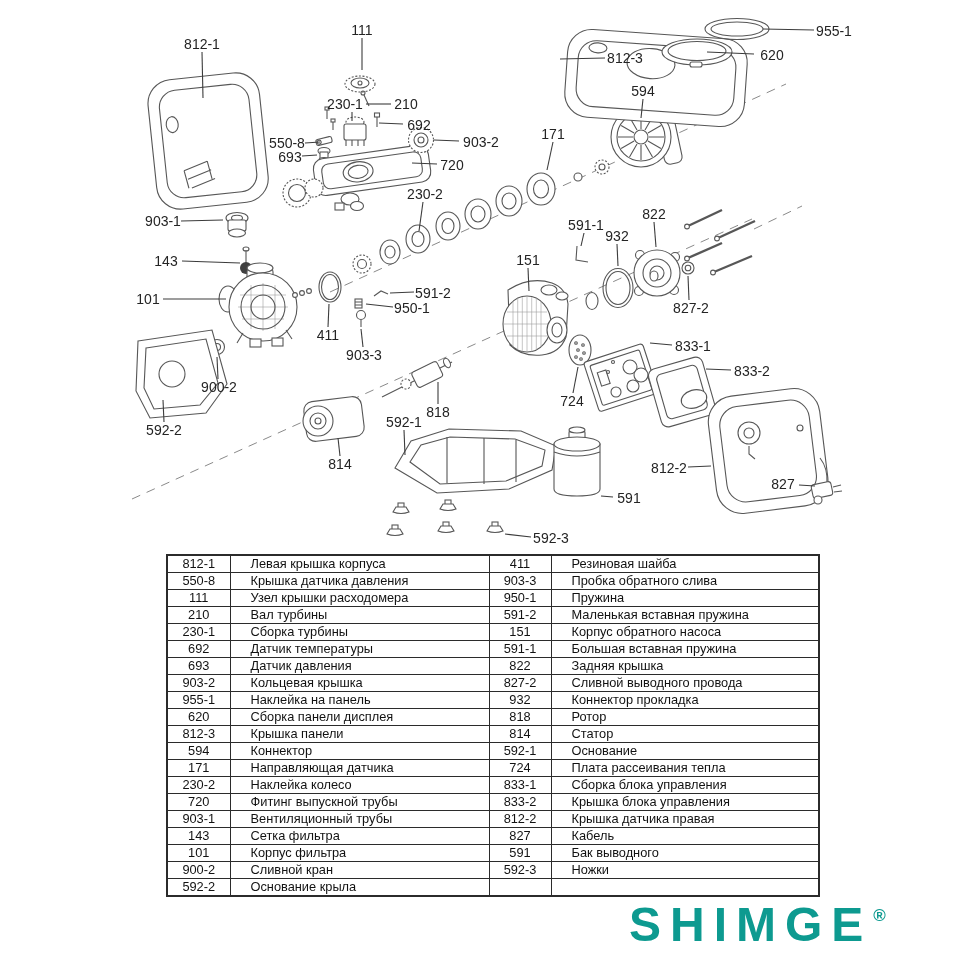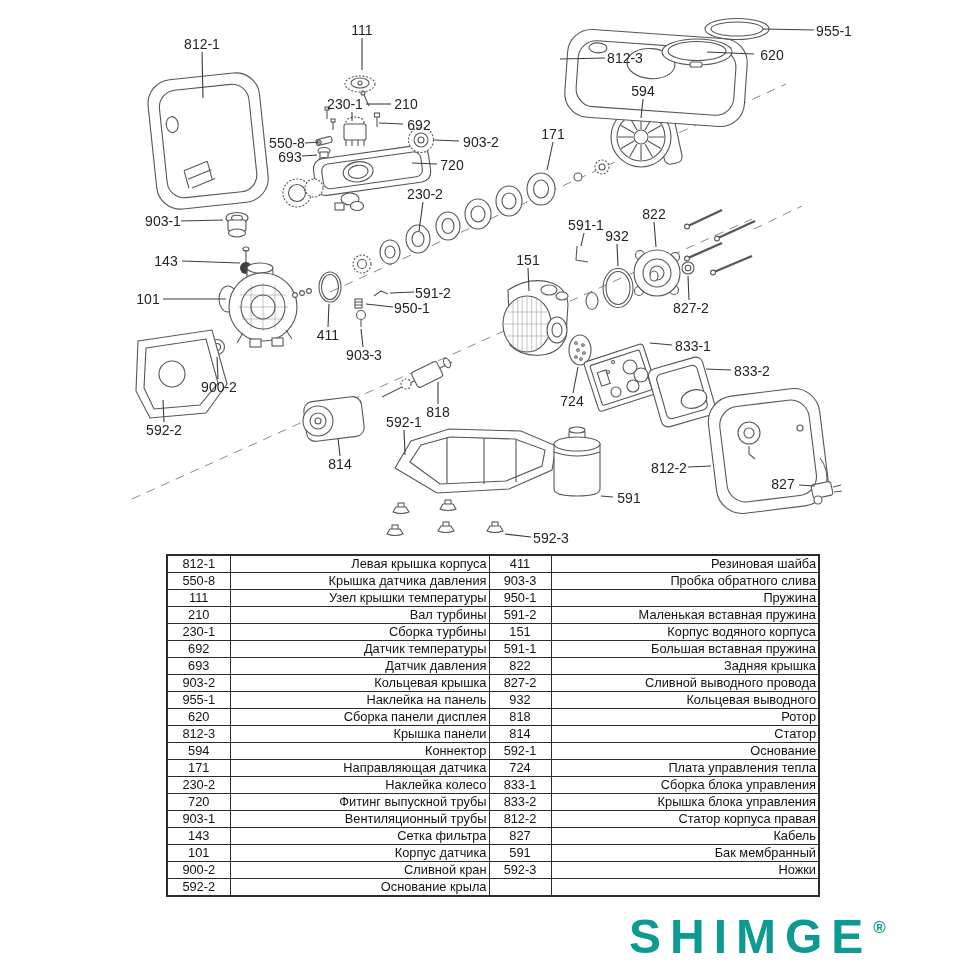--- a/index.html
+++ b/index.html
@@ -14,24 +14,24 @@
   .axis{stroke:#8a8a8a;stroke-width:1;stroke-dasharray:9 7;}
   .leader{stroke:#3c3c3c;stroke-width:1.1;}
   .screws line{stroke:#575757;stroke-width:2.4;}
   text.lbl{font-family:"Liberation Sans",sans-serif;font-size:14px;fill:#242424;text-anchor:middle;}
   
   table.parts{position:absolute;left:166px;top:554px;width:652px;border-collapse:collapse;
               table-layout:fixed;border:2px solid #2b2b2b;}
   table.parts td{border:1px solid #2b2b2b;height:16px;font-size:12.8px;line-height:1;
                  color:#121212;white-space:nowrap;overflow:hidden;padding:0 2px;}
   table.parts td.num{text-align:center;}
-  table.parts td.name{padding-left:20px;text-align:right;}
+  table.parts td.name{padding-left:20px;text-align:left;}
   
   .logo{position:absolute;left:629px;top:897px;font-weight:700;font-size:48px;
-        letter-spacing:9px;color:#0d9a90;margin-top:12px;}
+        letter-spacing:9px;color:#0d9a90;}
   .logo .reg{font-size:17px;vertical-align:20px;letter-spacing:0;margin-left:1px;}
 </style>
 </head>
 <body>
 
 <div class="page">
 
 <svg id="diagram-svg" width="970" height="548" viewBox="0 0 970 548">
   <g id="axis-layer">
         <line x1="132" y1="499" x2="752" y2="219" class="axis"></line>
@@ -473,35 +473,35 @@
           <td class="name">Резиновая шайба</td>
         </tr>
         <tr>
           <td class="num">550-8</td>
           <td class="name">Крышка датчика давления</td>
           <td class="num">903-3</td>
           <td class="name">Пробка обратного слива</td>
         </tr>
         <tr>
           <td class="num">111</td>
-          <td class="name">Узел крышки температуры</td>
+          <td class="name">Узел крышки расходомера</td>
           <td class="num">950-1</td>
           <td class="name">Пружина</td>
         </tr>
         <tr>
           <td class="num">210</td>
           <td class="name">Вал турбины</td>
           <td class="num">591-2</td>
           <td class="name">Маленькая вставная пружина</td>
         </tr>
         <tr>
           <td class="num">230-1</td>
           <td class="name">Сборка турбины</td>
           <td class="num">151</td>
-          <td class="name">Корпус водяного корпуса</td>
+          <td class="name">Корпус обратного насоса</td>
         </tr>
         <tr>
           <td class="num">692</td>
           <td class="name">Датчик температуры</td>
           <td class="num">591-1</td>
           <td class="name">Большая вставная пружина</td>
         </tr>
         <tr>
           <td class="num">693</td>
           <td class="name">Датчик давления</td>
@@ -511,21 +511,21 @@
         <tr>
           <td class="num">903-2</td>
           <td class="name">Кольцевая крышка</td>
           <td class="num">827-2</td>
           <td class="name">Сливной выводного провода</td>
         </tr>
         <tr>
           <td class="num">955-1</td>
           <td class="name">Наклейка на панель</td>
           <td class="num">932</td>
-          <td class="name">Кольцевая выводного</td>
+          <td class="name">Коннектор прокладка</td>
         </tr>
         <tr>
           <td class="num">620</td>
           <td class="name">Сборка панели дисплея</td>
           <td class="num">818</td>
           <td class="name">Ротор</td>
         </tr>
         <tr>
           <td class="num">812-3</td>
           <td class="name">Крышка панели</td>
@@ -535,51 +535,51 @@
         <tr>
           <td class="num">594</td>
           <td class="name">Коннектор</td>
           <td class="num">592-1</td>
           <td class="name">Основание</td>
         </tr>
         <tr>
           <td class="num">171</td>
           <td class="name">Направляющая датчика</td>
           <td class="num">724</td>
-          <td class="name">Плата управления тепла</td>
+          <td class="name">Плата рассеивания тепла</td>
         </tr>
         <tr>
           <td class="num">230-2</td>
           <td class="name">Наклейка колесо</td>
           <td class="num">833-1</td>
           <td class="name">Сборка блока управления</td>
         </tr>
         <tr>
           <td class="num">720</td>
           <td class="name">Фитинг выпускной трубы</td>
           <td class="num">833-2</td>
           <td class="name">Крышка блока управления</td>
         </tr>
         <tr>
           <td class="num">903-1</td>
           <td class="name">Вентиляционный трубы</td>
           <td class="num">812-2</td>
-          <td class="name">Статор корпуса правая</td>
+          <td class="name">Крышка датчика правая</td>
         </tr>
         <tr>
           <td class="num">143</td>
           <td class="name">Сетка фильтра</td>
           <td class="num">827</td>
           <td class="name">Кабель</td>
         </tr>
         <tr>
           <td class="num">101</td>
-          <td class="name">Корпус датчика</td>
+          <td class="name">Корпус фильтра</td>
           <td class="num">591</td>
-          <td class="name">Бак мембранный</td>
+          <td class="name">Бак выводного</td>
         </tr>
         <tr>
           <td class="num">900-2</td>
           <td class="name">Сливной кран</td>
           <td class="num">592-3</td>
           <td class="name">Ножки</td>
         </tr>
         <tr>
           <td class="num">592-2</td>
           <td class="name">Основание крыла</td>

